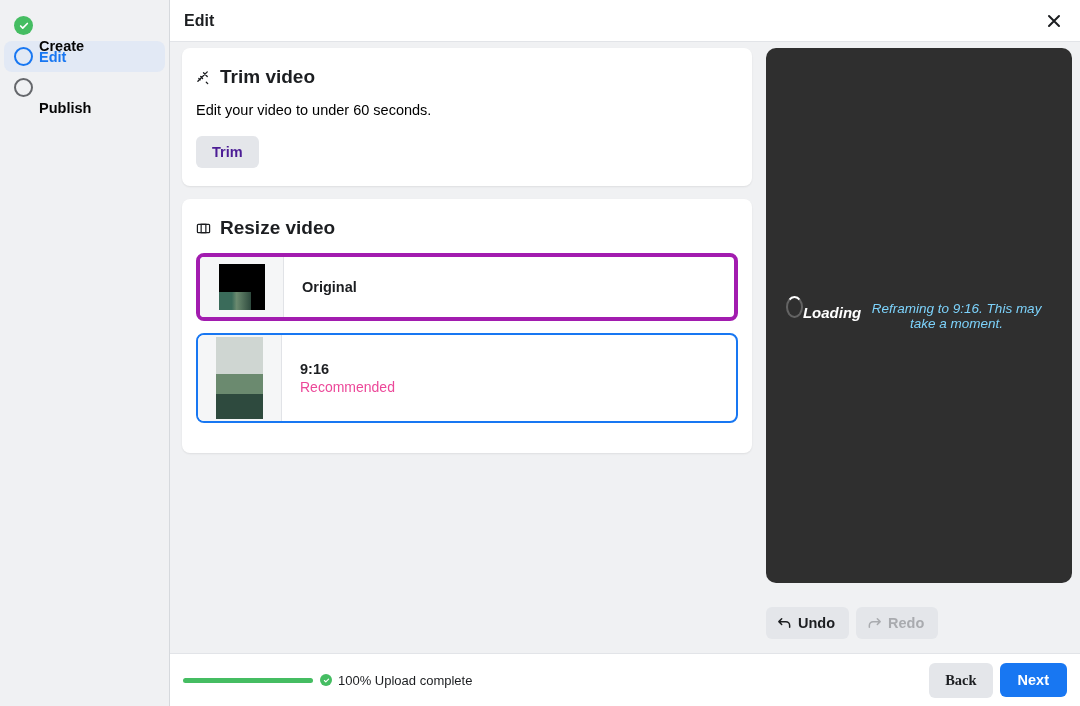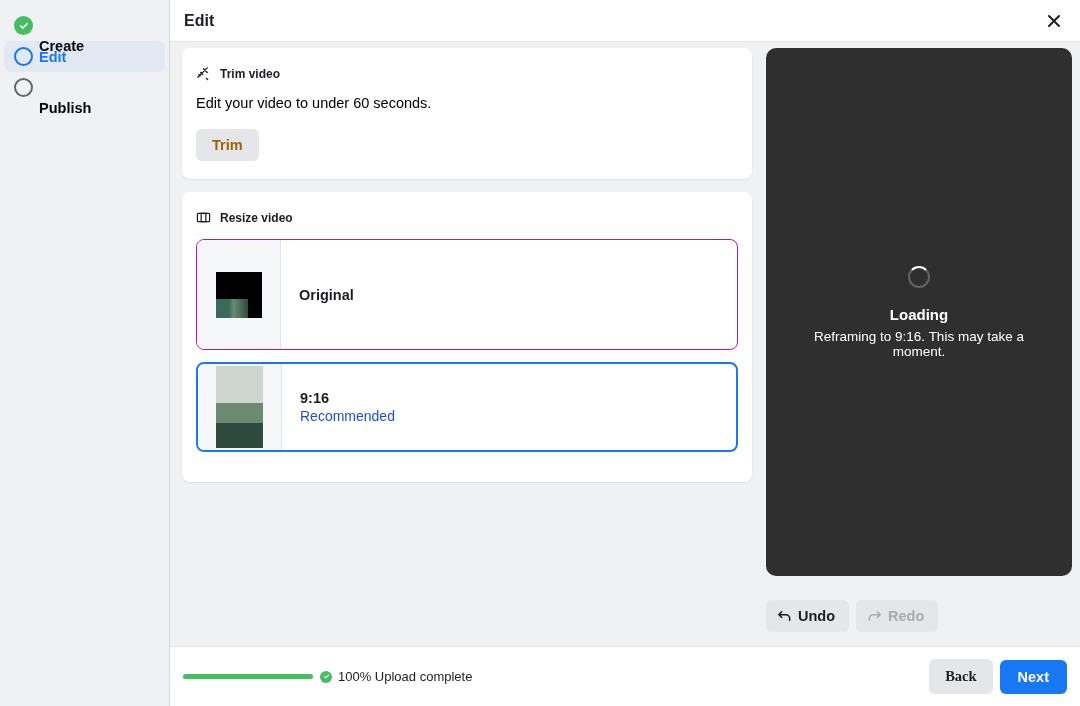--- a/index.html
+++ b/index.html
@@ -79,41 +79,41 @@
     background: #fff;
     border-radius: 8px;
     box-shadow: 0 1px 2px rgba(0,0,0,0.08);
     padding: 18px 14px;
     margin-bottom: 13px;
   }
   .card-header {
     display: flex; align-items: center; gap: 9px;
     margin-bottom: 14px;
   }
-  .card-title { font-size: 12px; font-weight: 700; }
+  .card-title { font-size: 19px; font-weight: 700; }
   .card-desc { font-size: 14.5px; color: #000000; margin-bottom: 18px; }
   .trim-btn {
     background: #e4e6ea;
     border: none;
     border-radius: 6px;
     padding: 8px 16px;
     font-size: 14.5px;
     font-weight: 600;
-    color: #a16207;
+    color: #4c1d95;
     cursor: pointer;
   }
 
   
   .option {
     display: flex;
     align-items: center;
-    border: 1px solid #a21caf;
+    border: 4px solid #a21caf;
     border-radius: 8px;
     margin-bottom: 12px;
-    height: 111px;
+    height: 68px;
     cursor: pointer;
     overflow: hidden;
   }
   .option.selected { border: 2px solid #1877f2; height: 90px; margin-top: 8px; }
   .thumb-wrap {
     width: 84px; height: 100%;
     background: #f5f6f7;
     border-right: 1px solid #e1e3e7;
     display: flex; align-items: center; justify-content: center;
     flex-shrink: 0;
@@ -129,70 +129,71 @@
     left: 0; bottom: 0; right: 30%; height: 40%;
     background: linear-gradient(90deg, #3a6b5a 40%, #6b8a6f 55%, #2e4a3e);
   }
   .thumb-9x16 {
     width: 47px; height: 82px;
     background: linear-gradient(#cfd6d2 45%, #6b8a6f 45% 70%, #2e4a3e 70%);
     position: relative;
   }
   .option-text { padding-left: 18px; }
   .option-title { font-size: 14.5px; font-weight: 700; }
-  .option-sub { font-size: 14px; color: #1d4ed8; margin-top: 2px; }
+  .option-sub { font-size: 14px; color: #ec4899; margin-top: 2px; }
 
   
   .preview-col {
     width: 316px;
     padding: 6px 8px 0 2px;
     display: flex; flex-direction: column;
   }
   .preview-box {
     background: #2f2f2f;
     border-radius: 10px;
     flex: 1;
     display: flex;
-    flex-direction: column;
+    flex-direction: row;
     align-items: center;
     justify-content: center;
     color: #e4e6ea;
     text-align: center;
     padding: 0 20px;
+    font-style: italic;
   }
   .spinner {
     width: 22px; height: 22px;
     border: 2.5px solid rgba(255,255,255,0.25);
     border-top-color: #fff;
     border-radius: 50%;
     margin-bottom: 18px;
   }
   .loading-title { font-size: 15px; font-weight: 700; color: #fff; margin-bottom: 6px; }
-  .loading-sub { font-size: 13.5px; color: #ffffff; }
+  .loading-sub { font-size: 13.5px; color: #7dd3fc; }
   .undo-row {
     display: flex; gap: 7px;
     padding: 8px 0 14px 0;
     margin-top: 16px;
   }
   .ur-btn {
     background: #e4e6ea;
     border: none;
     border-radius: 6px;
     padding: 8px 14px 8px 11px;
     font-size: 14.5px;
     font-weight: 600;
     color: #1c1e21;
     display: flex; align-items: center; gap: 6px;
     cursor: pointer;
   }
   .ur-btn.disabled { color: #a9abaf; cursor: default; }
 
   
   .footer {
-    height: 60px;
+    height: 53px;
     background: #fff;
     border-top: 1px solid #e2e4e8;
     display: flex;
     align-items: center;
     padding: 0 13px;
   }
   .progress {
     width: 130px; height: 5px;
     background: #d6d9dd;
     border-radius: 3px;

